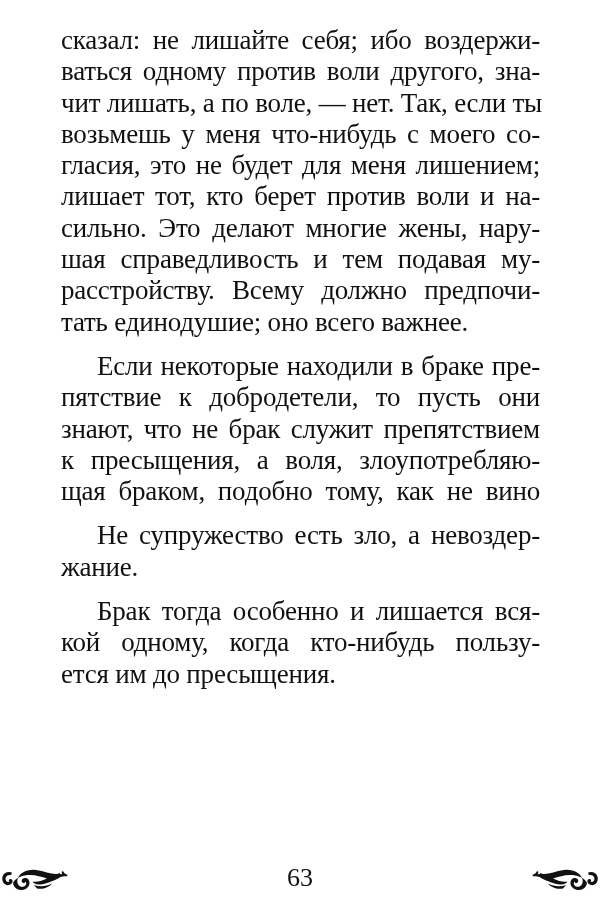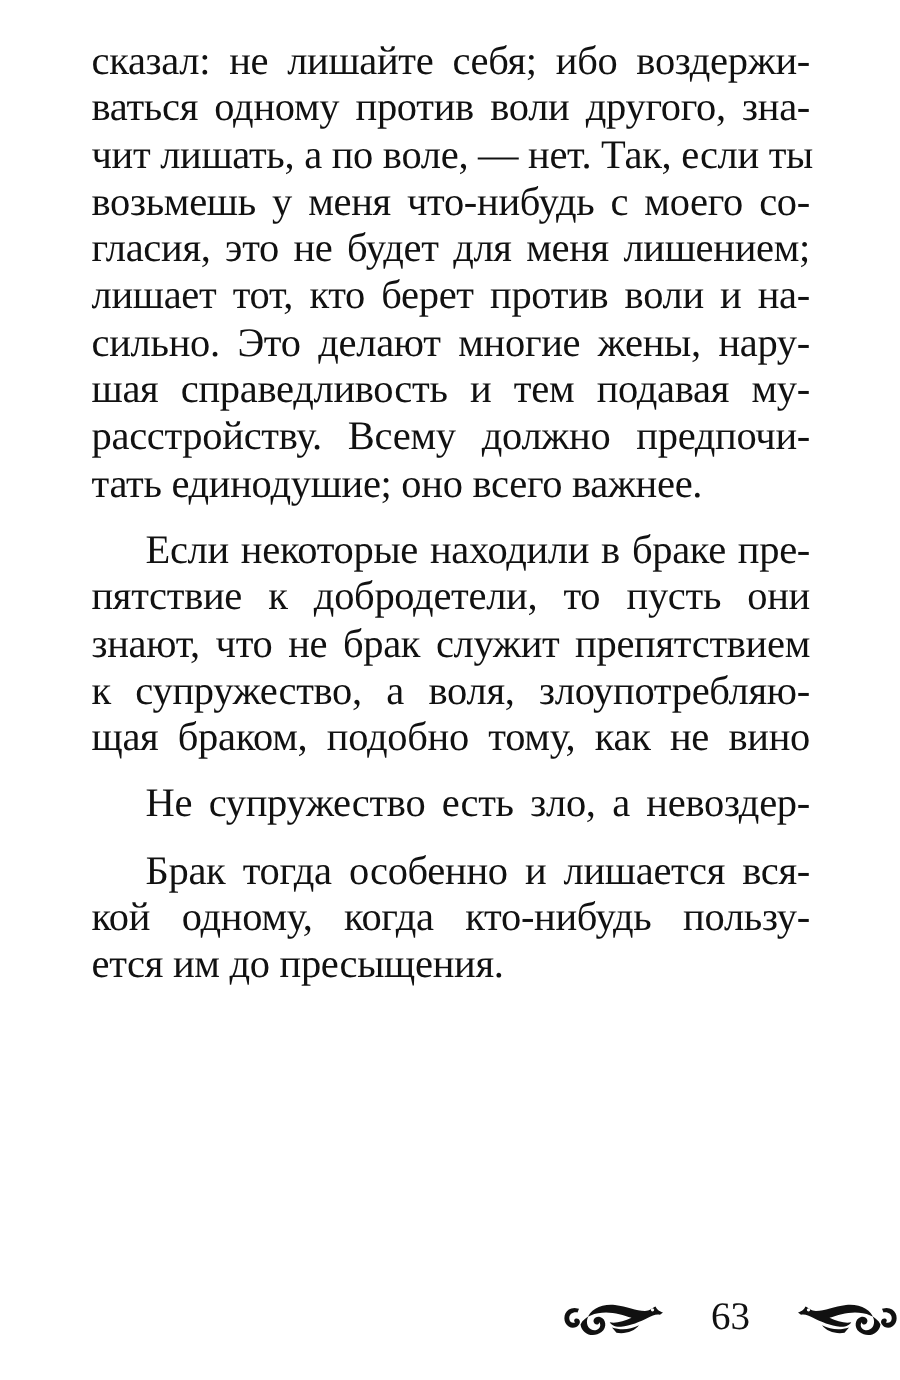--- a/index.html
+++ b/index.html
@@ -43,21 +43,21 @@
   .line.indent {
     padding-left: 36px;
   }
   .footer {
     position: absolute;
     left: 0;
     top: 858px;
     width: 600px;
     height: 40px;
     display: flex;
-    justify-content: flex-end;
+    justify-content: space-between;
     align-items: center;
     gap: 22px;
   }
   .page-number {
     font-size: 26px;
     line-height: 30px;
     color: #111111;
     padding: 0 6px;
   }
   .ornament {
@@ -84,26 +84,27 @@
     <span class="line">сильно. Это делают многие жены, нару-</span>
     <span class="line">шая справедливость и тем подавая му-</span>
     <span class="line">расстройству. Всему должно предпочи-</span>
     <span class="line last">тать единодушие; оно всего важнее.</span>
   </p>
 
   <p class="para">
     <span class="line indent">Если некоторые находили в браке пре-</span>
     <span class="line">пятствие к добродетели, то пусть они</span>
     <span class="line">знают, что не брак служит препятствием</span>
-    <span class="line">к супружество, а воля, злоупотребляю-</span>
+    <span class="line">к пресыщения, а воля, злоупотребляю-</span>
     <span class="line">щая браком, подобно тому, как не вино</span>
   </p>
 
   <p class="para">
     <span class="line indent">Не супружество есть зло, а невоздер-</span>
+    <span class="line last">жание.</span>
   </p>
 
   <p class="para">
     <span class="line indent">Брак тогда особенно и лишается вся-</span>
     <span class="line">кой одному, когда кто-нибудь пользу-</span>
     <span class="line last">ется им до пресыщения.</span>
   </p>
 
 </div>
 

